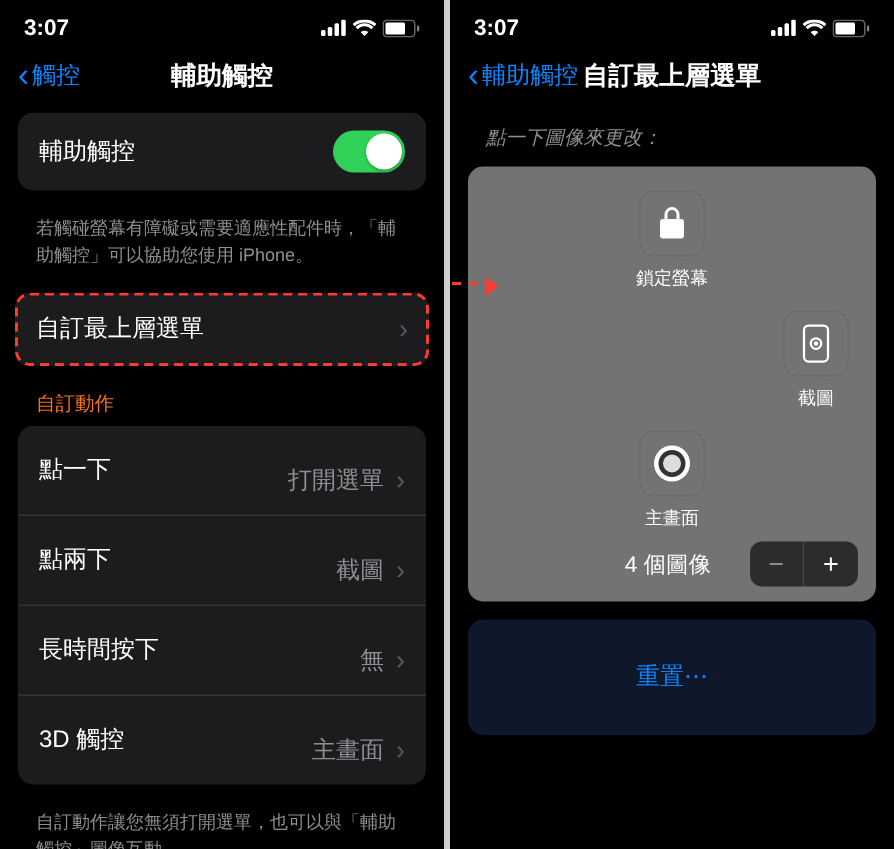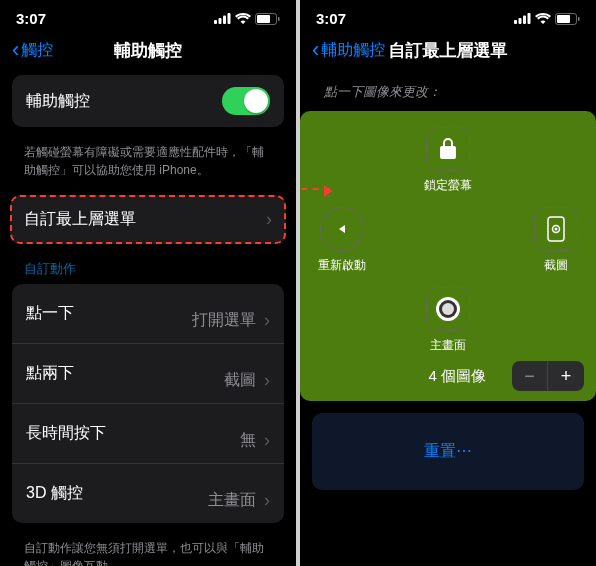--- a/index.html
+++ b/index.html
@@ -11,30 +11,30 @@
   .back { display: flex; align-items: center; color: #0a84ff; font-size: 16px; gap: 2px; }
   .back-chevron { font-size: 22px; line-height: 1; font-weight: 300; }
   .nav-title { position: absolute; left: 50%; transform: translateX(-50%); color: #fff; font-size: 17px; font-weight: 600; white-space: nowrap; }
   .content { flex: 1; overflow: hidden; }
   .group { margin: 0 12px 10px; background: #1c1c1e; border-radius: 10px; overflow: hidden; }
   .row { display: flex; align-items: center; justify-content: space-between; padding: 12px 14px; color: #fff; font-size: 16px; border-bottom: 0.5px solid #333; }
   .row:last-child { border-bottom: none; }
   .row-right { display: flex; align-items: center; gap: 8px; color: #8e8e93; font-size: 16px; margin-top: 14px; }
   .chevron { color: #5a5a5e; font-size: 18px; }
   .footer { color: #8e8e93; font-size: 12px; padding: 6px 24px 16px; line-height: 1.5; }
-  .header-label { color: #0369a1; font-size: 13px; padding: 6px 24px 6px; }
+  .header-label { color: #f97316; font-size: 13px; padding: 6px 24px 6px; }
   .toggle { width: 48px; height: 28px; background: #30d158; border-radius: 16px; position: relative; }
   .toggle::after { content: ""; position: absolute; right: 2px; top: 2px; width: 24px; height: 24px; background: #fff; border-radius: 50%; box-shadow: 0 1px 2px rgba(0,0,0,.3); }
   .highlighted { border: 2px dashed #ff3b30; border-radius: 10px; margin: 0 10px 10px; }
   .highlighted .row { padding: 12px 12px; }
   .arrow-indicator { position: absolute; top: 188px; left: -10px; width: 48px; height: 2px; }
   .dash-arrow { border-top: 2px dashed #ff3b30; width: 40px; position: relative; }
   .dash-arrow::after { content: ""; position: absolute; right: -2px; top: -5px; border-left: 8px solid #ff3b30; border-top: 6px solid transparent; border-bottom: 6px solid transparent; }
   .hint { color: #8e8e93; font-size: 13px; padding: 8px 24px 10px; font-style: italic; }
-  .icon-panel { margin: 0 0 12px; background: #4d7c0f; border-radius: 10px; padding: 14px 8px 10px; }
+  .icon-panel { margin: 0 12px 12px; background: #737373; border-radius: 10px; padding: 14px 8px 10px; }
   .icon-grid { position: relative; height: 230px; }
   .icon-item { position: absolute; display: flex; flex-direction: column; align-items: center; gap: 6px; }
   .icon-box { width: 44px; height: 44px; border: 1.5px dashed #666; border-radius: 10px; display: flex; align-items: center; justify-content: center; }
   .icon-box-solid { border-style: solid; border-color: #666; }
   .icon-label { color: #fff; font-size: 12px; text-align: center; white-space: nowrap; }
   .counter-row { display: flex; align-items: center; justify-content: flex-end; gap: 26px; padding: 6px 4px 0; }
   .counter-text { color: #fff; font-size: 15px; }
   .stepper { display: flex; background: #2c2c2e; border-radius: 8px; overflow: hidden; }
   .stepper button { background: transparent; border: none; color: #fff; width: 36px; height: 30px; font-size: 18px; display: flex; align-items: center; justify-content: center; }
   .stepper button:first-child { border-right: 0.5px solid #444; color: #8e8e93; }
@@ -174,28 +174,20 @@
 
         <div class="icon-item pos-top">
           <div class="icon-box">
             <svg width="20" height="24" viewBox="0 0 20 24">
                 <path d="M5 9V6a5 5 0 0110 0v3h1a2 2 0 012 2v9a2 2 0 01-2 2H4a2 2 0 01-2-2v-9a2 2 0 012-2h1zm2 0h6V6a3 3 0 00-6 0v3z" fill="#fff"></path>
               </svg>
           </div>
           <div class="icon-label">鎖定螢幕</div>
         </div>
 
-        <div class="icon-item pos-left">
-          <div class="icon-box icon-box-solid" style="border-radius:50%;">
-            <svg width="14" height="14" viewBox="0 0 14 14">
-                <polygon points="4,3 4,11 10,7" fill="#fff" transform="rotate(180 7 7)"></polygon>
-              </svg>
-          </div>
-          <div class="icon-label">重新啟動</div>
-        </div>
 
         <div class="icon-item pos-right">
           <div class="icon-box">
             <svg width="20" height="28" viewBox="0 0 20 28">
                 <rect x="2" y="2" width="16" height="24" rx="3" stroke="#fff" stroke-width="1.5" fill="none"></rect>
                 <circle cx="10" cy="14" r="3.5" stroke="#fff" stroke-width="1.5" fill="none"></circle>
                 <circle cx="10" cy="14" r="1.5" fill="#fff"></circle>
               </svg>
           </div>
           <div class="icon-label">截圖</div>

